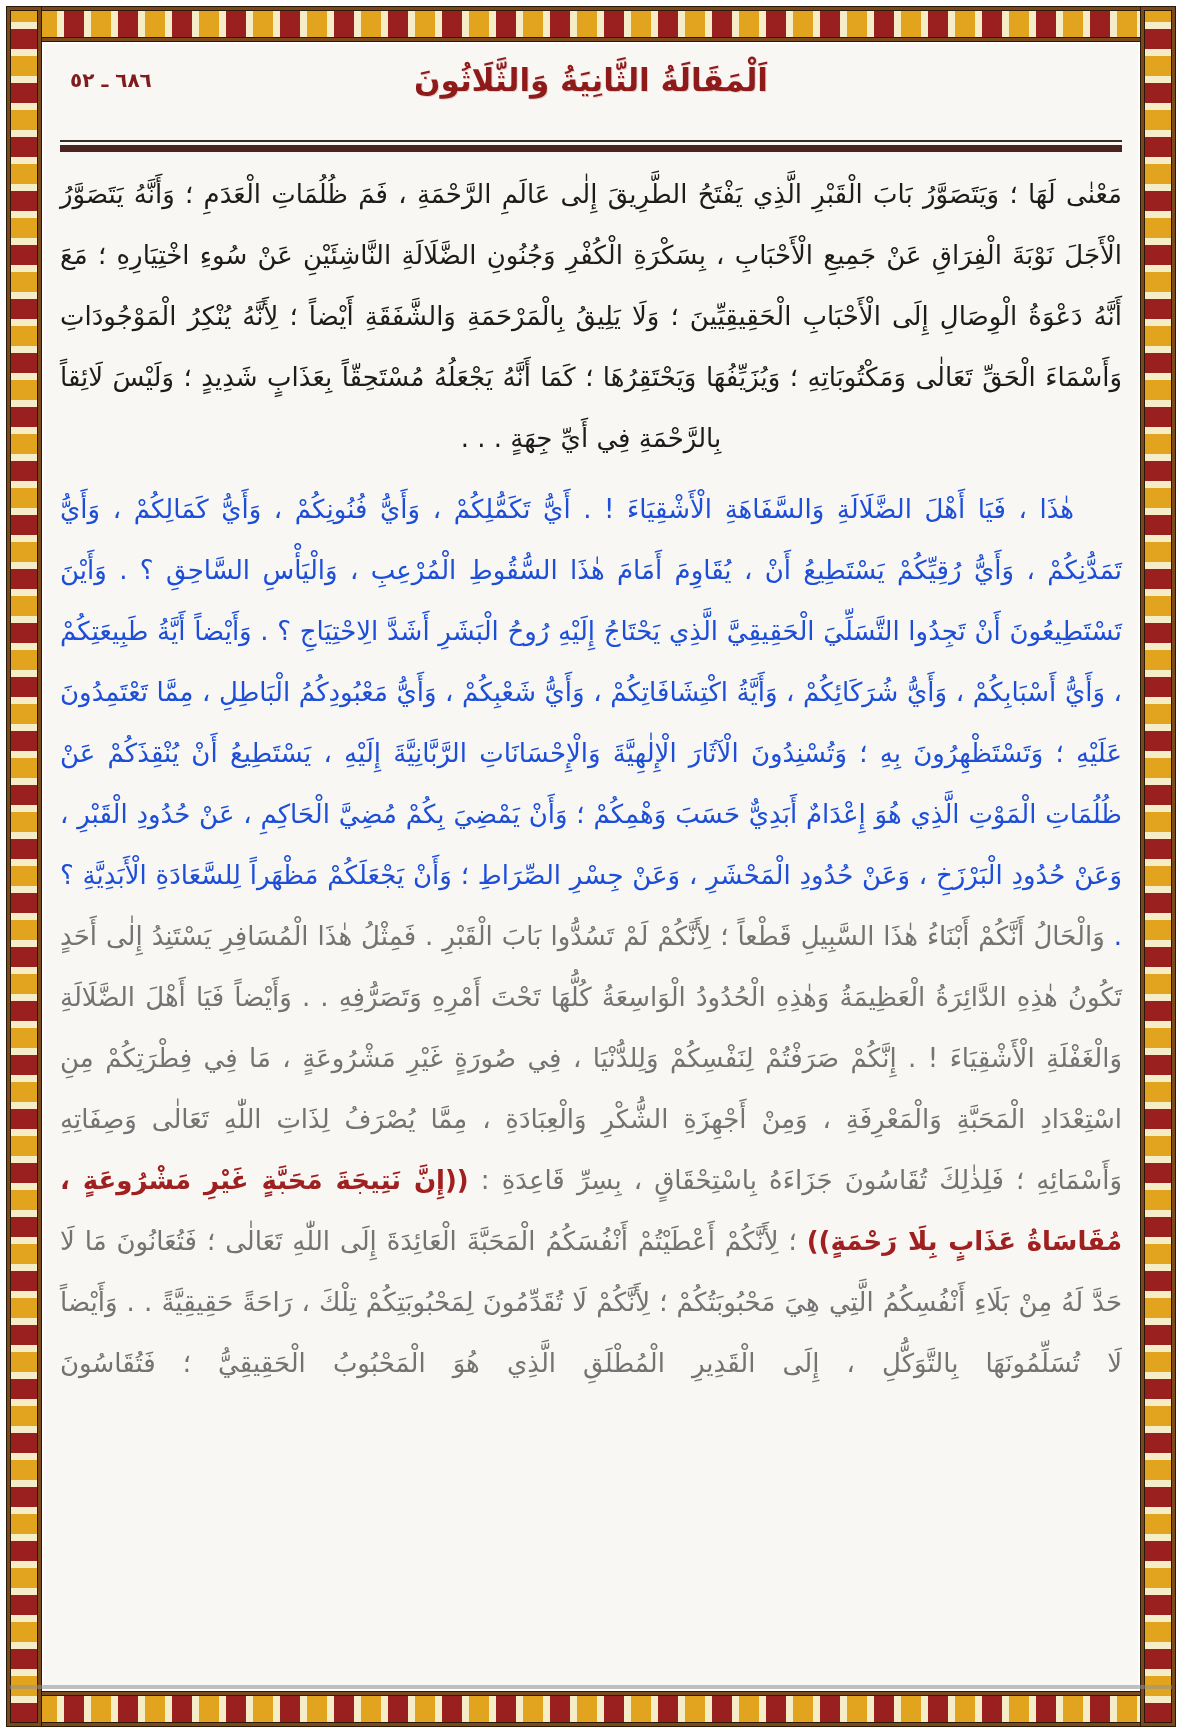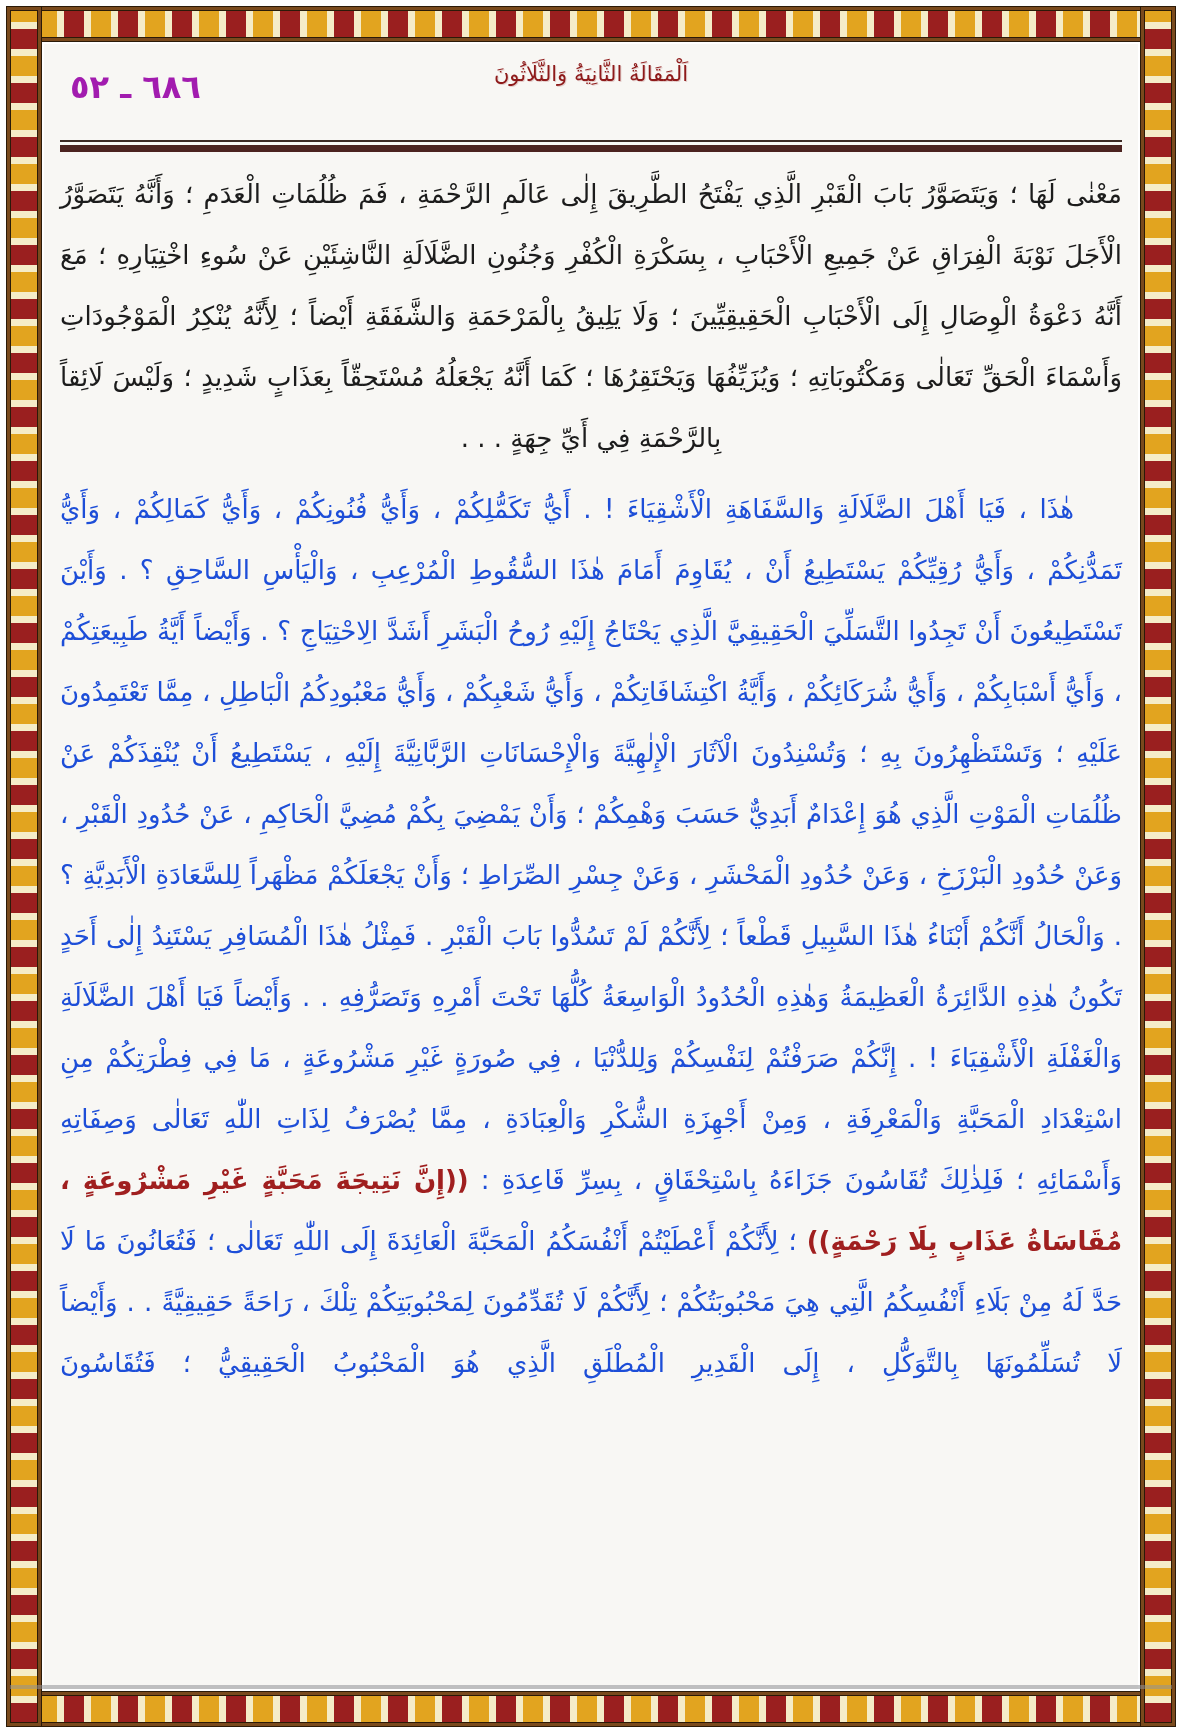--- a/index.html
+++ b/index.html
@@ -54,52 +54,52 @@
   }
   .header-row {
     position: relative;
     height: 64px;
   }
   .page-title {
     position: absolute;
     left: 0; right: 0;
     text-align: center;
     color: #8e1a1a;
-    font-weight: normal;
-    font-size: 21px;
+    font-weight: bold;
+    font-size: 31px;
     letter-spacing: 1px;
     text-shadow: 1px 1px 0 rgba(140,26,26,0.18);
   }
   .page-info {
     position: absolute;
     left: 10px; top: 6px;
-    color: #a21caf;
+    color: #7f1d1d;
     font-weight: bold;
-    font-size: 32px;
+    font-size: 20px;
     direction: rtl;
   }
   .header-rule { margin-top: 14px; }
   .rule-thin  { height: 2px; background: #3d2a24; }
   .rule-thick { height: 7px; background: #4c2320; margin-top: 3px; }
   .body-text {
     margin-top: 12px;
     font-size: 26px;
     line-height: 61px;
     color: #1c1c1c;
     text-align: justify;
   }
   p.para { margin: 0; }
   p.p1 { text-align-last: center; }
   p.p2 {
     margin-top: 10px;
     text-indent: 48px;
     text-align-last: justify;
   }
   .seg-red   { color: #1d4ed8; }
-  .seg-black { color: #1d4ed8; }
+  .seg-black { color: #737373; }
   .seg-quote { color: #a01f1f; font-weight: bold; }
 </style>
 </head>
 <body>
 
 <div class="page">
 
   <div class="page-inner-bg"></div>
 
   <div class="bstrip h top"></div>

